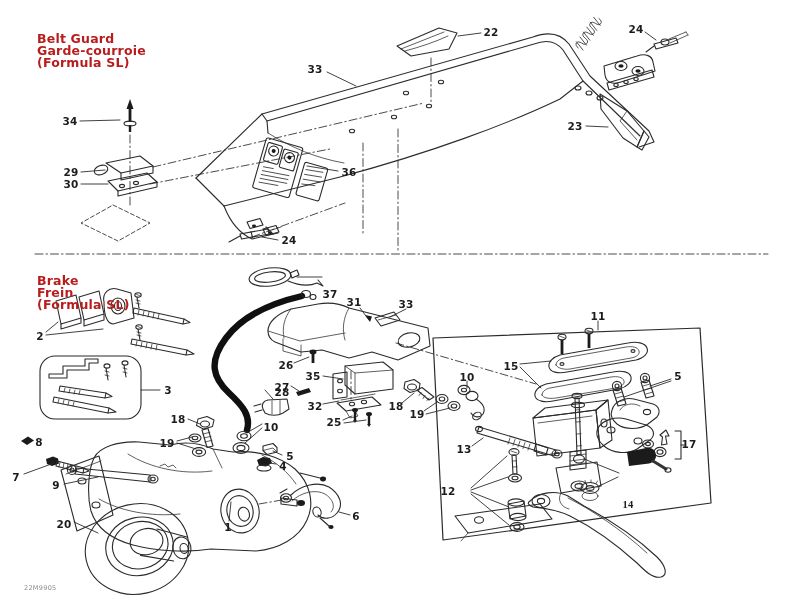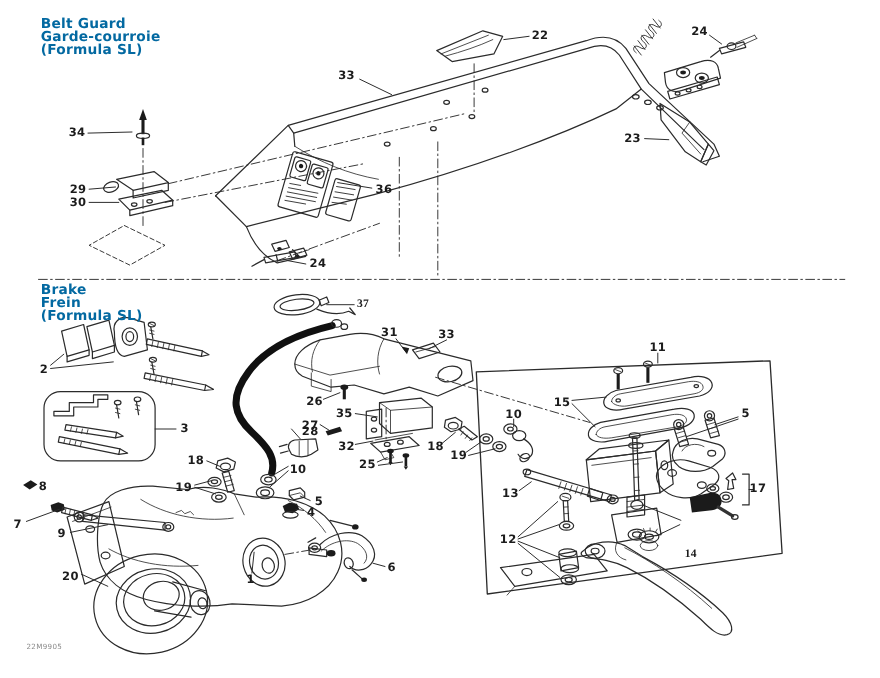--- a/index.html
+++ b/index.html
@@ -6,22 +6,22 @@
   #page{position:relative;width:800px;height:616px;background:#ffffff;overflow:hidden;
         font-family:"DejaVu Sans",sans-serif;}
   svg{position:absolute;left:0;top:0;}
   svg *{fill:none;stroke:#2b2b2b;stroke-width:1.1;stroke-linecap:round;stroke-linejoin:round;}
   svg .fdark{fill:#1b1b1b;stroke:none;}
   svg .thin{stroke-width:0.75;}
   svg .ldr{stroke-width:0.9;}
   svg .dd{stroke-dasharray:8,3,1.5,3;stroke-width:0.85;}
   svg .dash{stroke-dasharray:4,2.5;stroke-width:0.85;}
   svg .hose{stroke:#101010;stroke-width:6.4;}
-  .title{position:absolute;font-weight:bold;font-size:12.5px;line-height:12px;color:#0369a1;
-         letter-spacing:.2px;white-space:nowrap;}
+  .title{position:absolute;font-weight:bold;font-size:12.5px;line-height:12px;color:#b91c1c;
+         letter-spacing:.2px;white-space:nowrap;margin-top:18px;}
   .plabel{position:absolute;transform:translate(-50%,-50%);font-size:10.5px;font-weight:bold;
           color:#1c1c1c;letter-spacing:.3px;}
   .footer-code{position:absolute;left:24px;top:584px;font-size:6.5px;color:#8b8b8b;letter-spacing:.3px;}
 </style>
 </head>
 <body>
 
 <div id="page">
 
 <svg width="800" height="616" viewBox="0 0 800 616">
@@ -531,41 +531,41 @@
 <div id="labels">
       <div class="plabel" style="left: 70px; top: 121px;">34</div>
       <div class="plabel" style="left: 71px; top: 172px;">29</div>
       <div class="plabel" style="left: 71px; top: 184px;">30</div>
       <div class="plabel" style="left: 315px; top: 69px;">33</div>
       <div class="plabel" style="left: 491px; top: 32px;">22</div>
       <div class="plabel" style="left: 349px; top: 172px;">36</div>
       <div class="plabel" style="left: 575px; top: 126px;">23</div>
       <div class="plabel" style="left: 636px; top: 29px;">24</div>
       <div class="plabel" style="left: 289px; top: 240px;">24</div>
-      <div class="plabel" style="left: 330px; top: 277px; font-family: Liberation Serif, serif;">37</div>
+      <div class="plabel" style="left: 330px; top: 294px;">37</div>
       <div class="plabel" style="left: 40px; top: 336px;">2</div>
       <div class="plabel" style="left: 168px; top: 390px;">3</div>
       <div class="plabel" style="left: 354px; top: 302px;">31</div>
       <div class="plabel" style="left: 406px; top: 304px;">33</div>
       <div class="plabel" style="left: 286px; top: 365px;">26</div>
       <div class="plabel" style="left: 313px; top: 376px;">35</div>
       <div class="plabel" style="left: 282px; top: 387px;">27</div>
       <div class="plabel" style="left: 258px; top: 392px; margin-left: 24px;">28</div>
       <div class="plabel" style="left: 315px; top: 406px;">32</div>
       <div class="plabel" style="left: 334px; top: 422px;">25</div>
       <div class="plabel" style="left: 396px; top: 406px;">18</div>
       <div class="plabel" style="left: 417px; top: 414px;">19</div>
       <div class="plabel" style="left: 467px; top: 377px;">10</div>
       <div class="plabel" style="left: 511px; top: 366px;">15</div>
       <div class="plabel" style="left: 598px; top: 316px;">11</div>
       <div class="plabel" style="left: 678px; top: 376px;">5</div>
       <div class="plabel" style="left: 689px; top: 444px;">17</div>
       <div class="plabel" style="left: 464px; top: 449px;">13</div>
       <div class="plabel" style="left: 628px; top: 504px; font-family: Liberation Serif, serif;">14</div>
-      <div class="plabel" style="left: 462px; top: 491px;">12</div>
+      <div class="plabel" style="left: 448px; top: 491px;">12</div>
       <div class="plabel" style="left: 178px; top: 419px;">18</div>
       <div class="plabel" style="left: 167px; top: 443px;">19</div>
       <div class="plabel" style="left: 271px; top: 427px;">10</div>
       <div class="plabel" style="left: 290px; top: 456px;">5</div>
       <div class="plabel" style="left: 283px; top: 466px;">4</div>
       <div class="plabel" style="left: 39px; top: 442px;">8</div>
       <div class="plabel" style="left: 16px; top: 477px;">7</div>
       <div class="plabel" style="left: 56px; top: 485px;">9</div>
       <div class="plabel" style="left: 356px; top: 516px;">6</div>
       <div class="plabel" style="left: 228px; top: 527px;">1</div>

